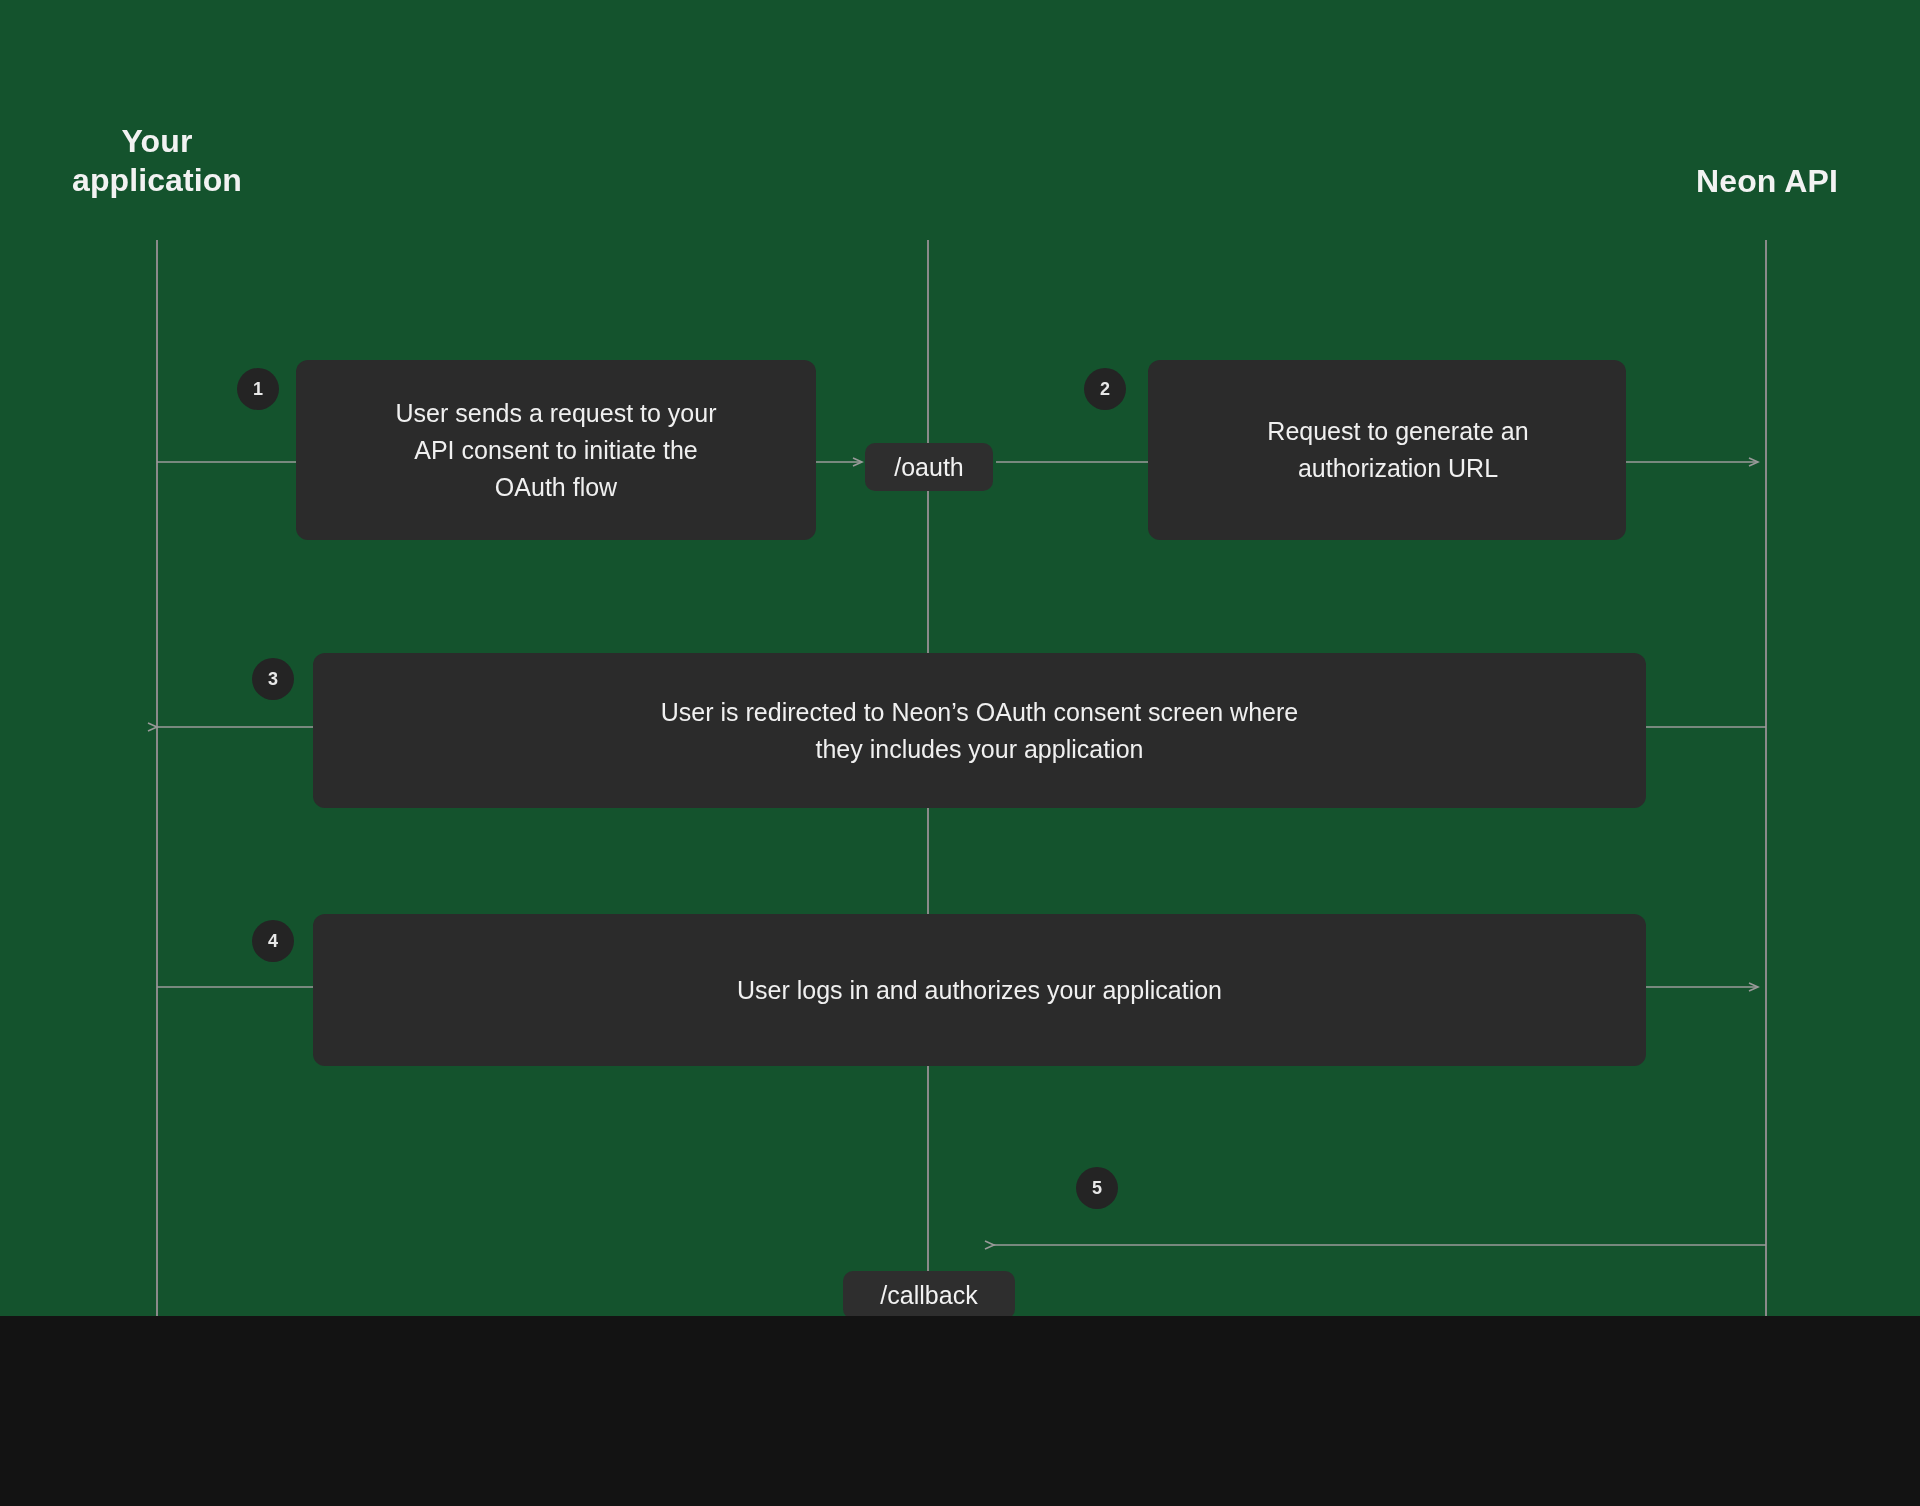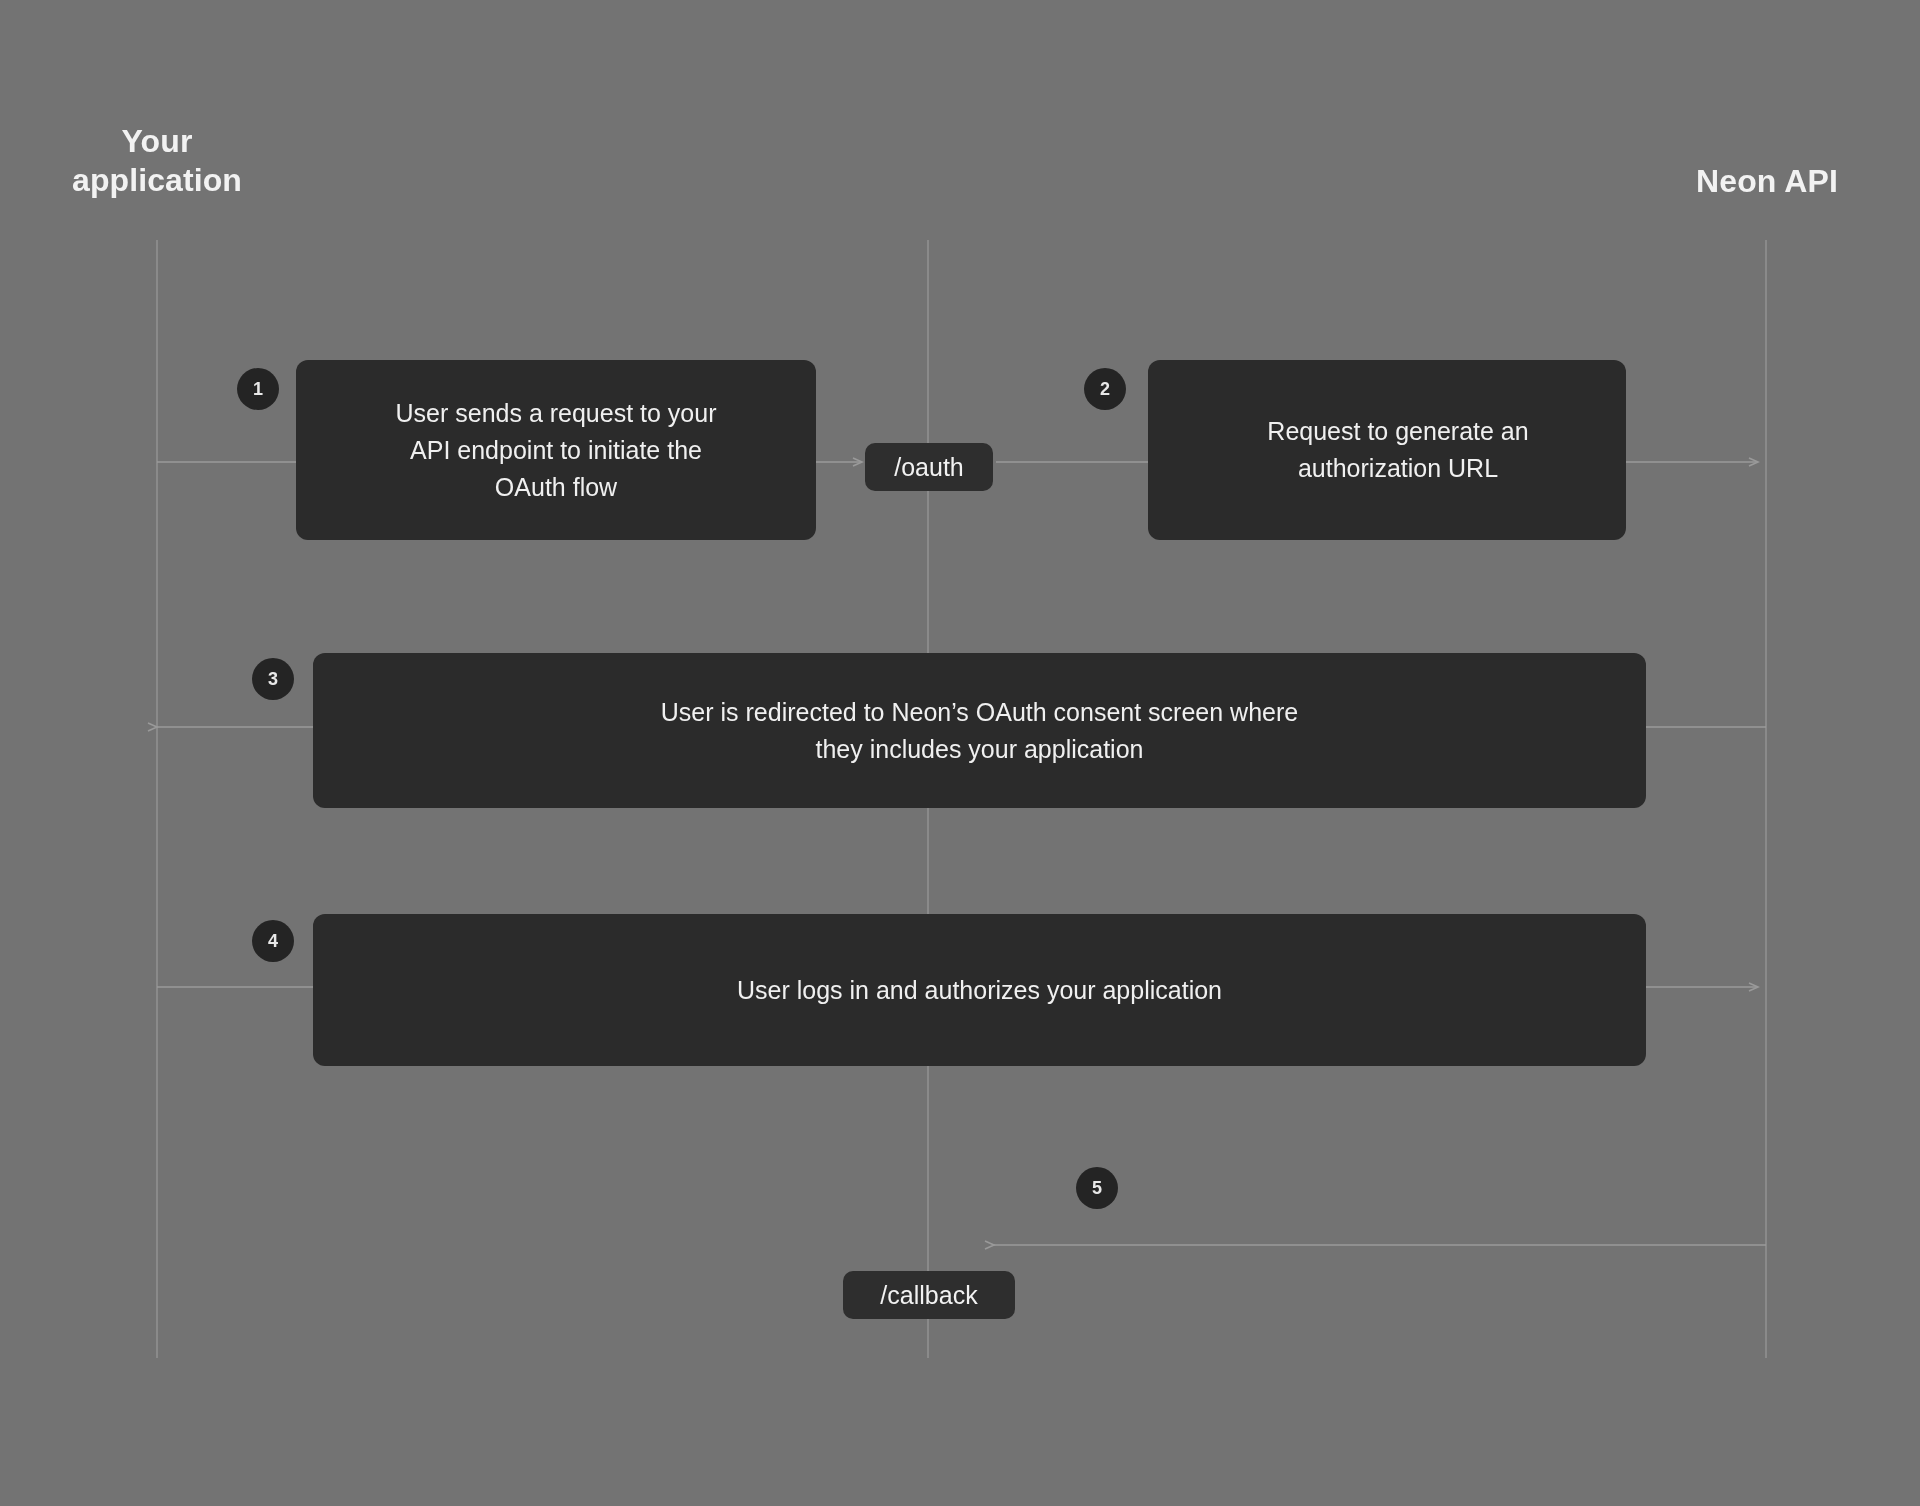--- a/index.html
+++ b/index.html
@@ -7,22 +7,22 @@
     padding: 0;
     background: #131313;
   }
   body {
     font-family: "Liberation Sans", sans-serif;
     -webkit-font-smoothing: antialiased;
   }
   #diagram {
     position: relative;
     width: 1920px;
-    height: 1506px;
-    background: #737373;
+    height: 1316px;
+    background: #14532d;
     overflow: hidden;
   }
   svg.lines {
     position: absolute;
     left: 0;
     top: 0;
     width: 1920px;
     height: 1506px;
     pointer-events: none;
   }
@@ -114,21 +114,21 @@
 
     <line x1="1766" y1="1245" x2="994" y2="1245" stroke="#9a9a9a" stroke-width="1.6" marker-end="url(#arrowL)"></line>
   </svg>
 
   <div class="lane-title left">Your
 application</div>
   <div class="lane-title right">Neon API</div>
 
   <div class="step-box" style="left:296px; top:360px; width:520px; height:180px;">
     <div class="step-text">User sends a request to your
-API endpoint to initiate the
+API consent to initiate the
 OAuth flow</div>
   </div>
   <div class="badge" style="left:237px; top:368px;">1</div>
 
   <div class="pill" style="left:865px; top:443px; width:128px; height:48px;">/oauth</div>
 
   <div class="step-box" style="left:1148px; top:360px; width:478px; height:180px;padding-left:48px;">
     <div class="step-text">Request to generate an
 authorization URL</div>
   </div>

